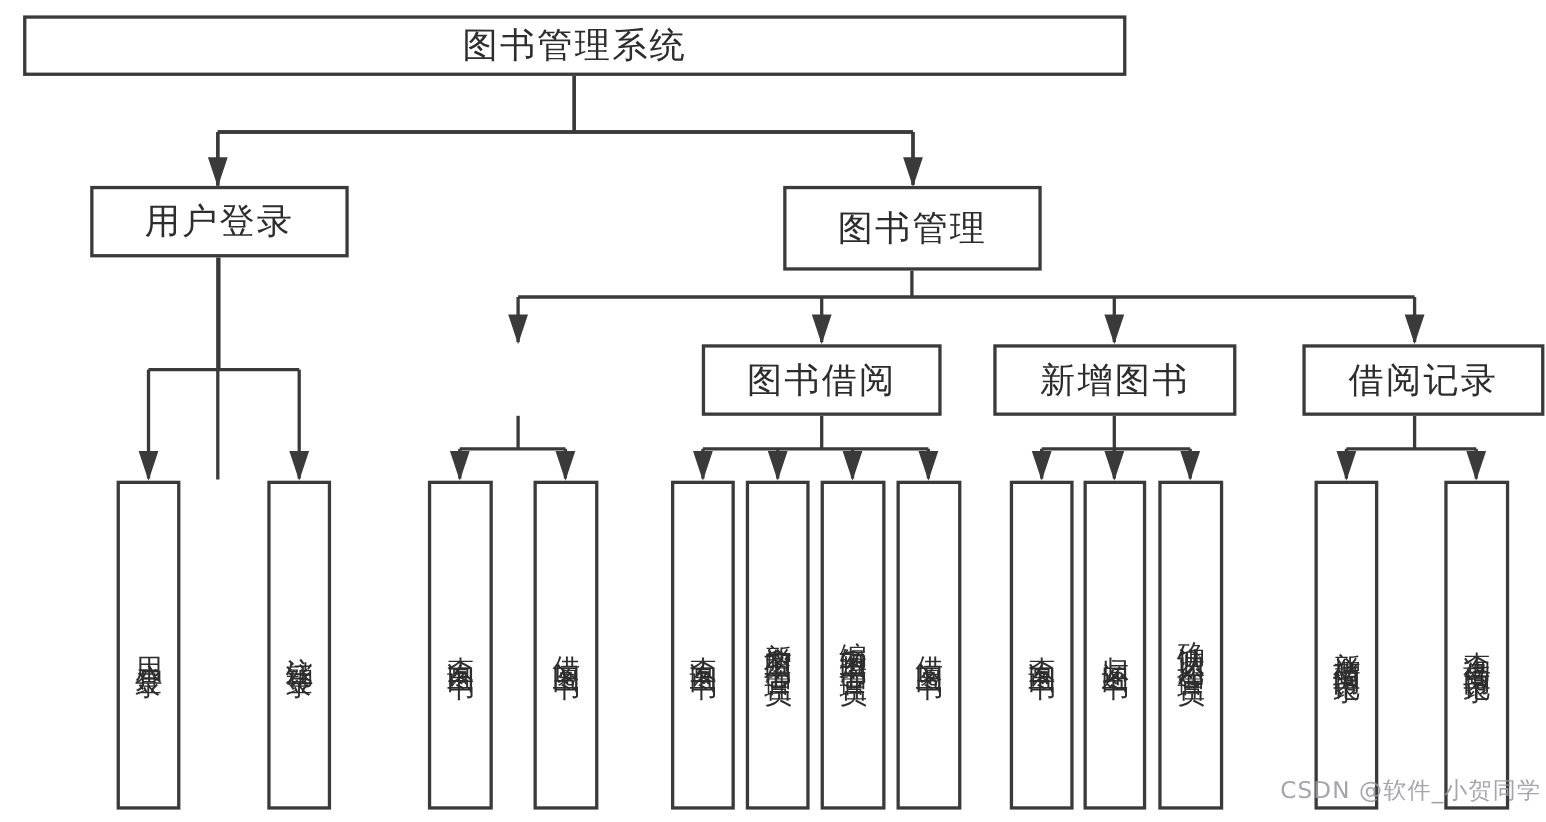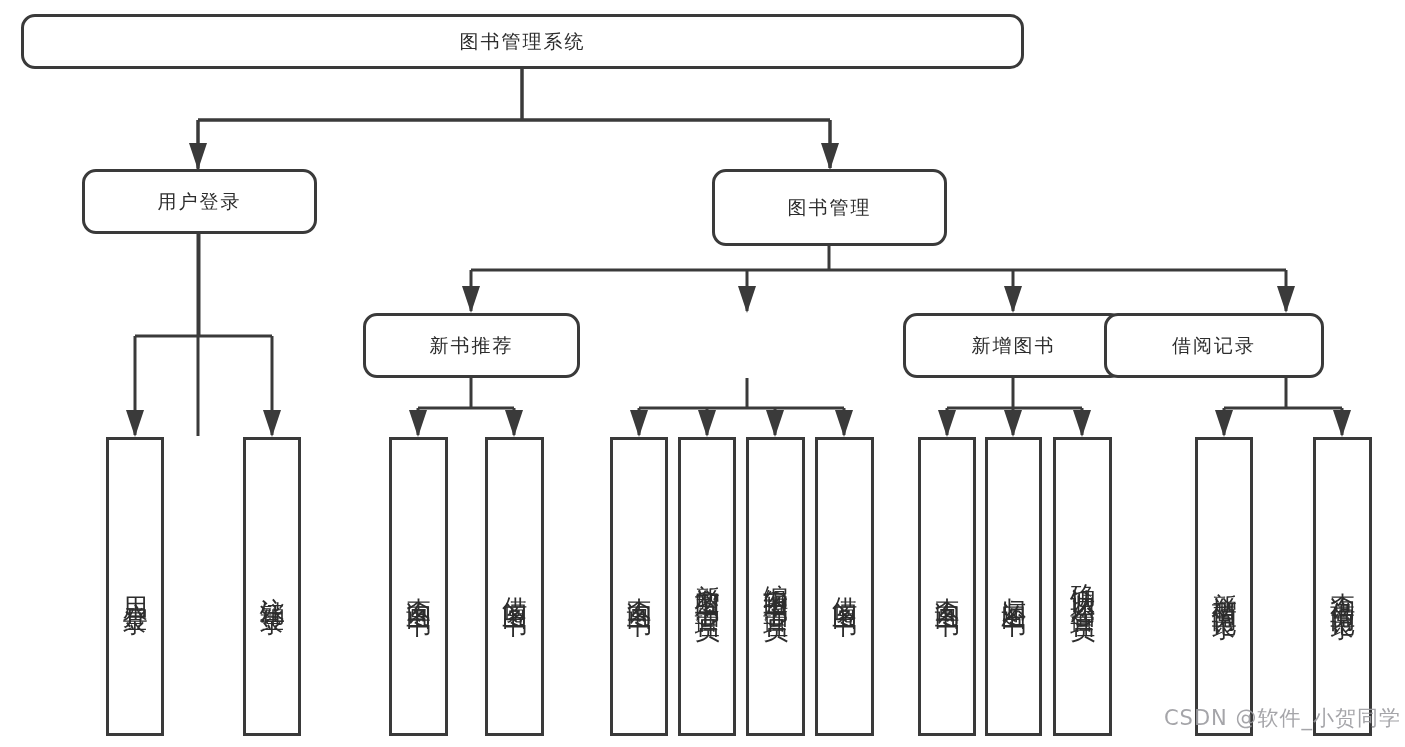--- a/index.html
+++ b/index.html
@@ -14,21 +14,21 @@
   .node, .vnode {
     position:absolute;
     box-sizing:border-box;
     border:3px solid #3a3a3a;
     background:#ffffff;
     display:flex;
     align-items:center;
     justify-content:center;
     color:#2d2d2d;
   }
-  .node { font-size:19px; letter-spacing:2px;border-radius:14px; }
+  .node { font-size:32px; letter-spacing:2px; }
   .vnode { font-size:25px; }
   .vnode .vtext {
     writing-mode:vertical-rl;
     text-orientation:mixed;
     letter-spacing:5px;
     line-height:1.1;
     white-space:nowrap;
   }
   #watermark {
     position:absolute;
@@ -137,27 +137,27 @@
     <span>图书管理系统</span>
   </div>
 
   <div class="node" style="left:82px; top:169px; width:235px; height:65px;">
     <span>用户登录</span>
   </div>
   <div class="node" style="left:712px; top:169px; width:235px; height:77px;">
     <span>图书管理</span>
   </div>
 
-  <div class="node" style="left:363px; top:313px; width:217px; height:65px;">
-    <span>新书推荐</span>
+  <div class="node" style="left:638px; top:313px; width:218px; height:65px;">
+    <span>图书借阅</span>
   </div>
   <div class="node" style="left:903px; top:313px; width:221px; height:65px;">
     <span>新增图书</span>
   </div>
-  <div class="node" style="left:1104px; top:313px; width:220px; height:65px;">
+  <div class="node" style="left:1184px; top:313px; width:220px; height:65px;">
     <span>借阅记录</span>
   </div>
 
   <div class="vnode" style="left:106px; top:437px; width:58px; height:299px;">
     <span class="vtext">用户登录</span>
   </div>
   <div class="vnode" style="left:243px; top:437px; width:58px; height:299px;">
     <span class="vtext">注销登录</span>
   </div>
 

